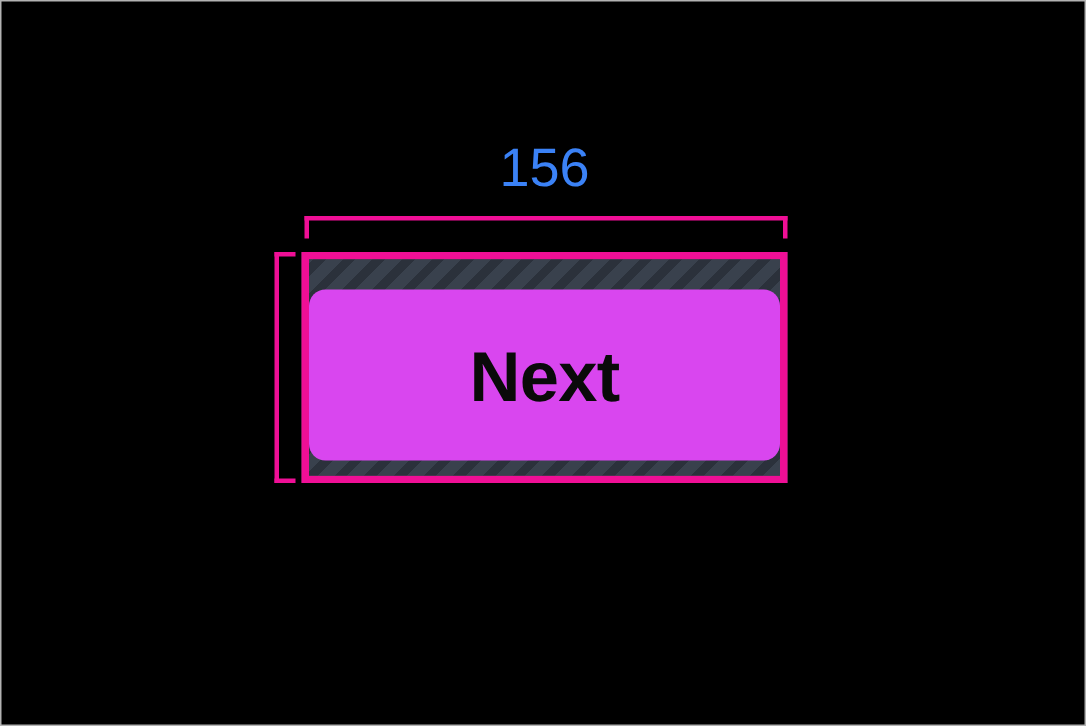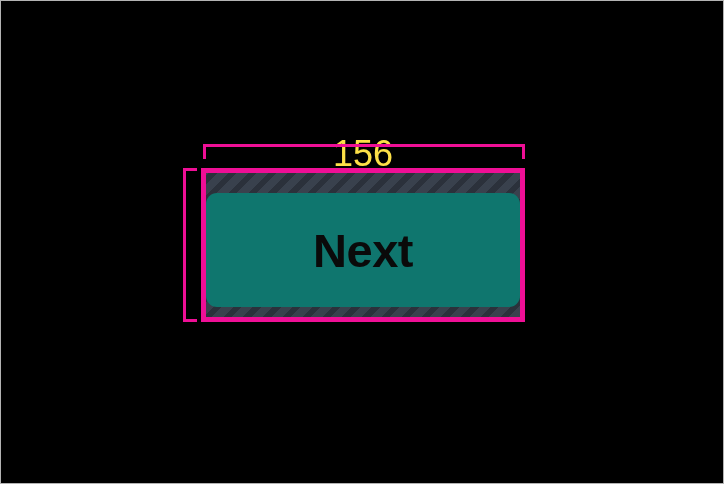--- a/index.html
+++ b/index.html
@@ -49,21 +49,21 @@
     );
   }
 
   
   .content-panel {
     position: absolute;
     left: 0px;
     top: 20px;
     right: 0px;
     height: 114px;
-    background: #0f766e;
+    background: #d946ef;
     border-radius: 11px;
     display: flex;
     align-items: center;
     justify-content: center;
   }
   .content-label {
     font-family: "Liberation Sans", sans-serif;
     font-size: 47px;
     font-weight: bold;
     color: #0a0a0a;
@@ -94,28 +94,27 @@
     width: 14px;
     height: 154px;
     border-left: 3px solid #ef0f96;
     border-top: 3px solid #ef0f96;
     border-bottom: 3px solid #ef0f96;
   }
 
   
   .dim-label {
     position: absolute;
-    color: #fde047;
+    color: #3b82f6;
     font-family: "Liberation Sans", sans-serif;
     font-size: 36px;
     font-weight: normal;
     line-height: 1;
     user-select: none;
     white-space: nowrap;
-    margin-top: 42px;
   }
   .dim-width {
     left: 0;
     width: 724px;
     top: 93px;
     text-align: center;
     
   }
   .dim-height {
     right: 562px;   

